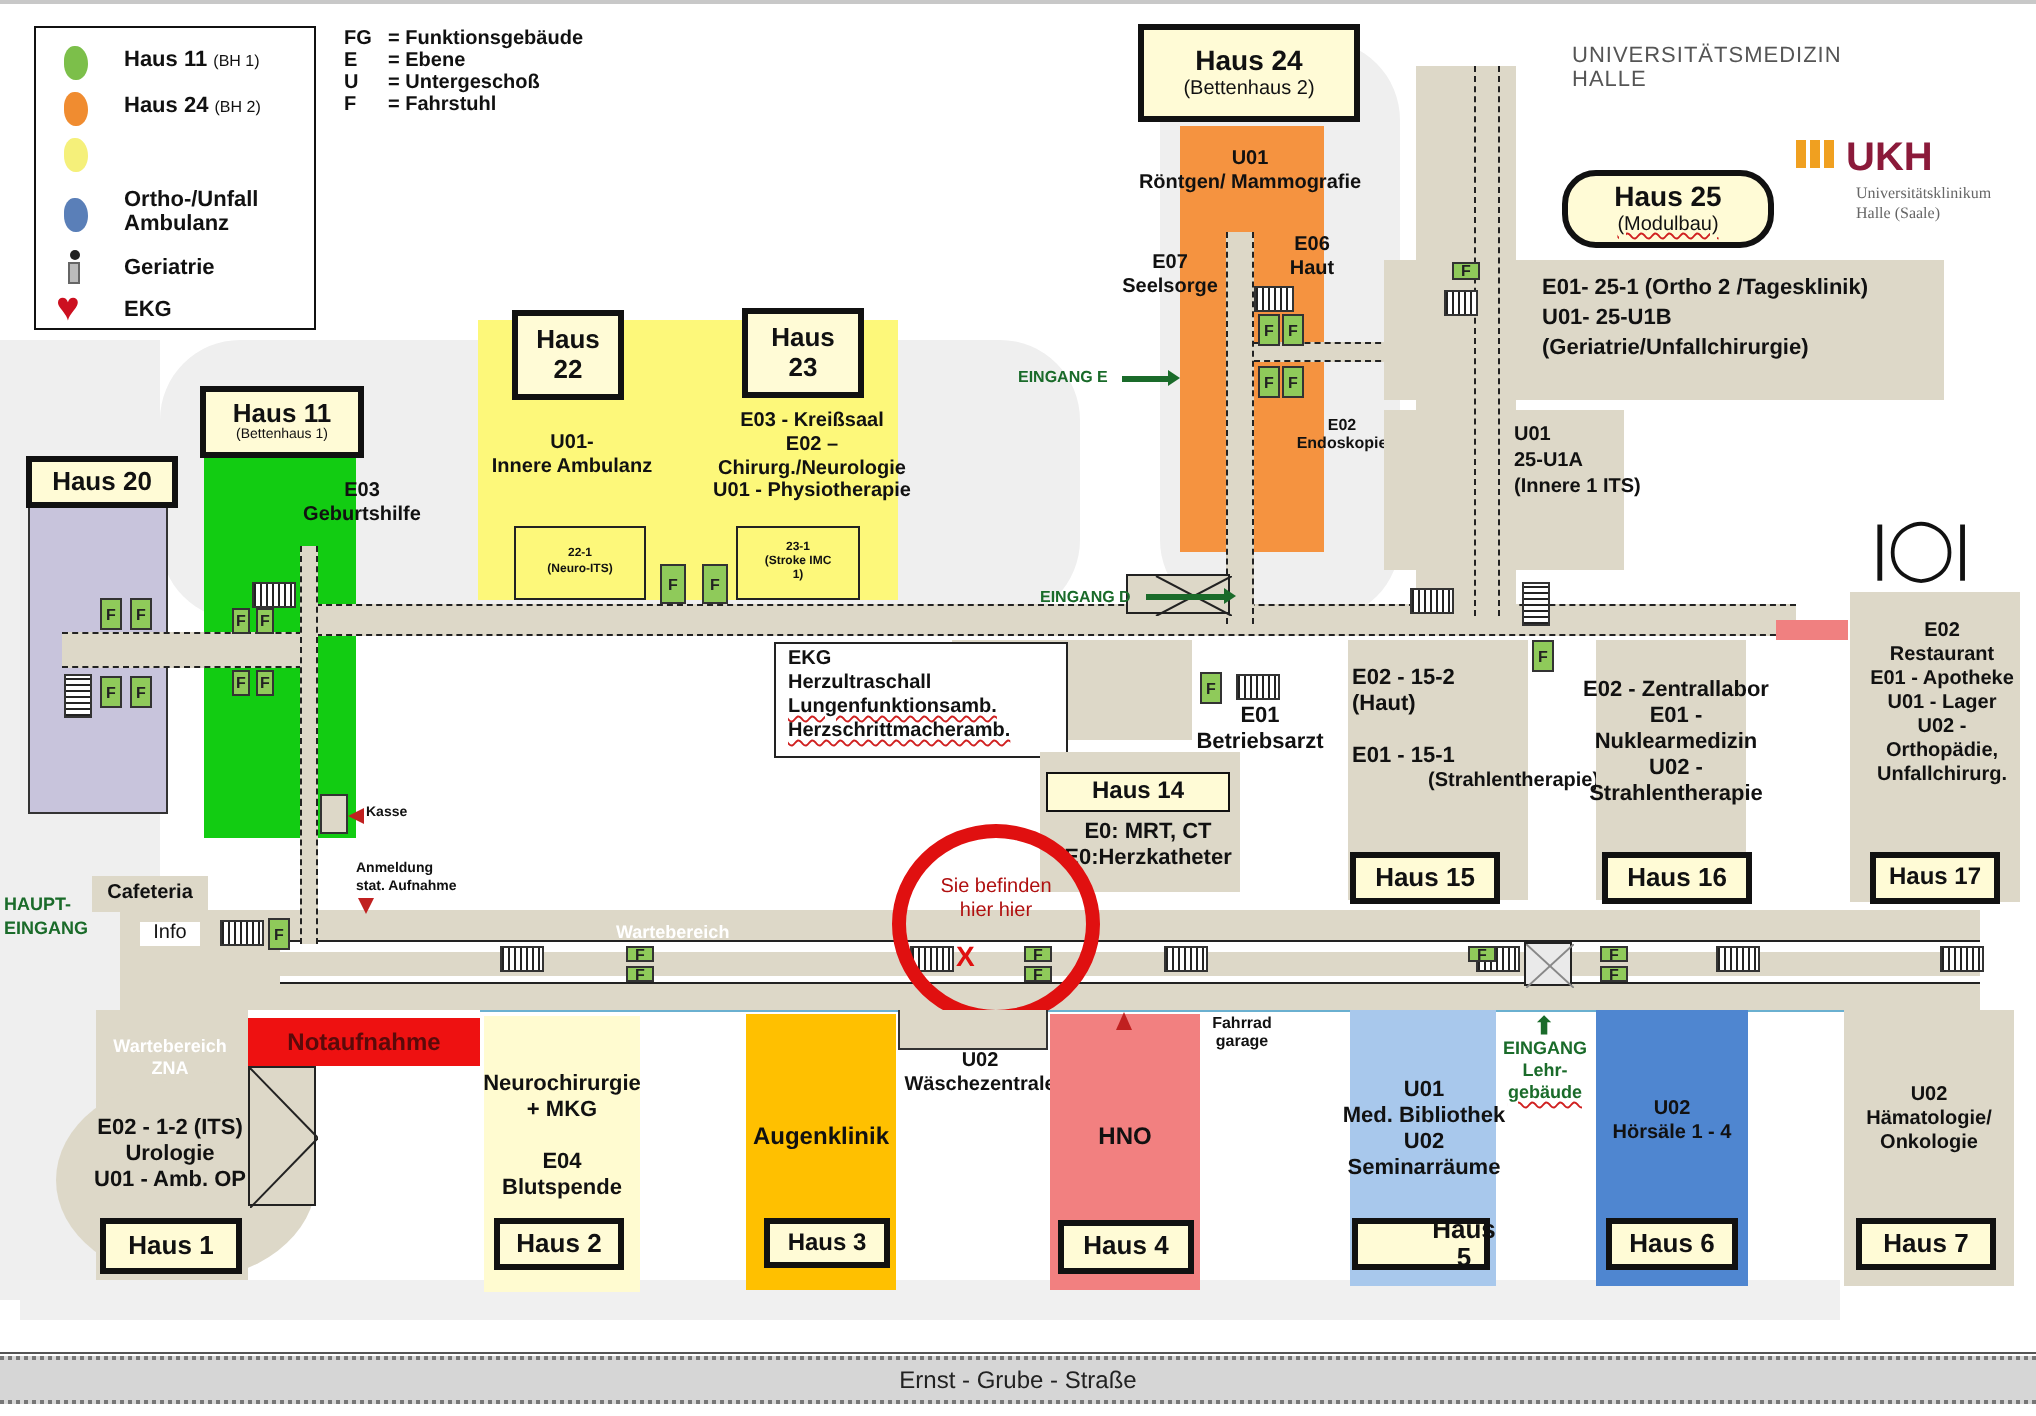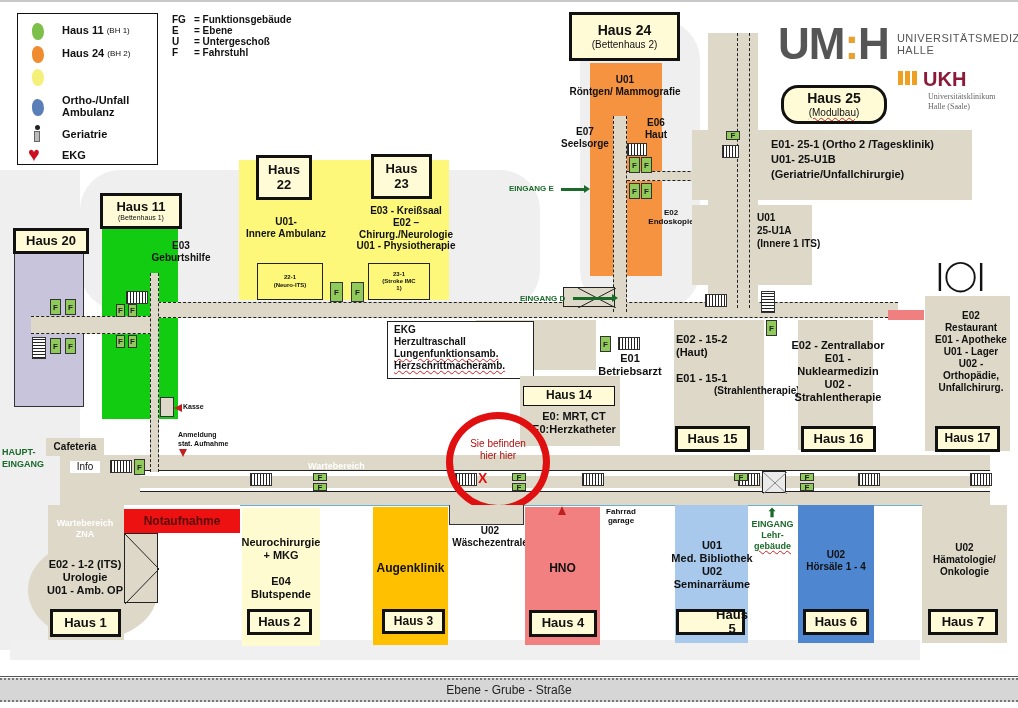--- a/index.html
+++ b/index.html
@@ -111,21 +111,20 @@
 </div>
 
 <div class="abs abbr">
   <div><span>FG</span><b>= Funktionsgebäude</b></div>
   <div><span>E</span><b>= Ebene</b></div>
   <div><span>U</span><b>= Untergeschoß</b></div>
   <div><span>F</span><b>= Fahrstuhl</b></div>
 </div>
 
 <div class="abs uni-logo">
-  <div class="um"><span>UM</span><span class="dot">:</span><span>H</span></div>
   <div class="uni-text">
       <div>UNIVERSITÄTSMEDIZIN</div>
       <div>HALLE</div>
     </div>
 </div>
 <div class="abs ukh">
   <div class="bars"><span></span><span></span><span></span></div>
   <div class="txt">UKH</div>
 </div>
 <div class="abs ukh-sub">
@@ -463,14 +462,14 @@
     <div>U02</div>
     <div>Hämatologie/</div>
     <div>Onkologie</div>
   </div>
 <div class="abs hlabel" style="left:928px;top:609px;width:70px;height:26px;font-size:13px;">
     <span>Haus 7</span>
   </div>
 
 <div class="abs road-line"></div>
 <div class="abs road">
-    <span>Ebene - Grube - Straße</span>
+    <span>Ernst - Grube - Straße</span>
   </div>
 
 </body></html>

